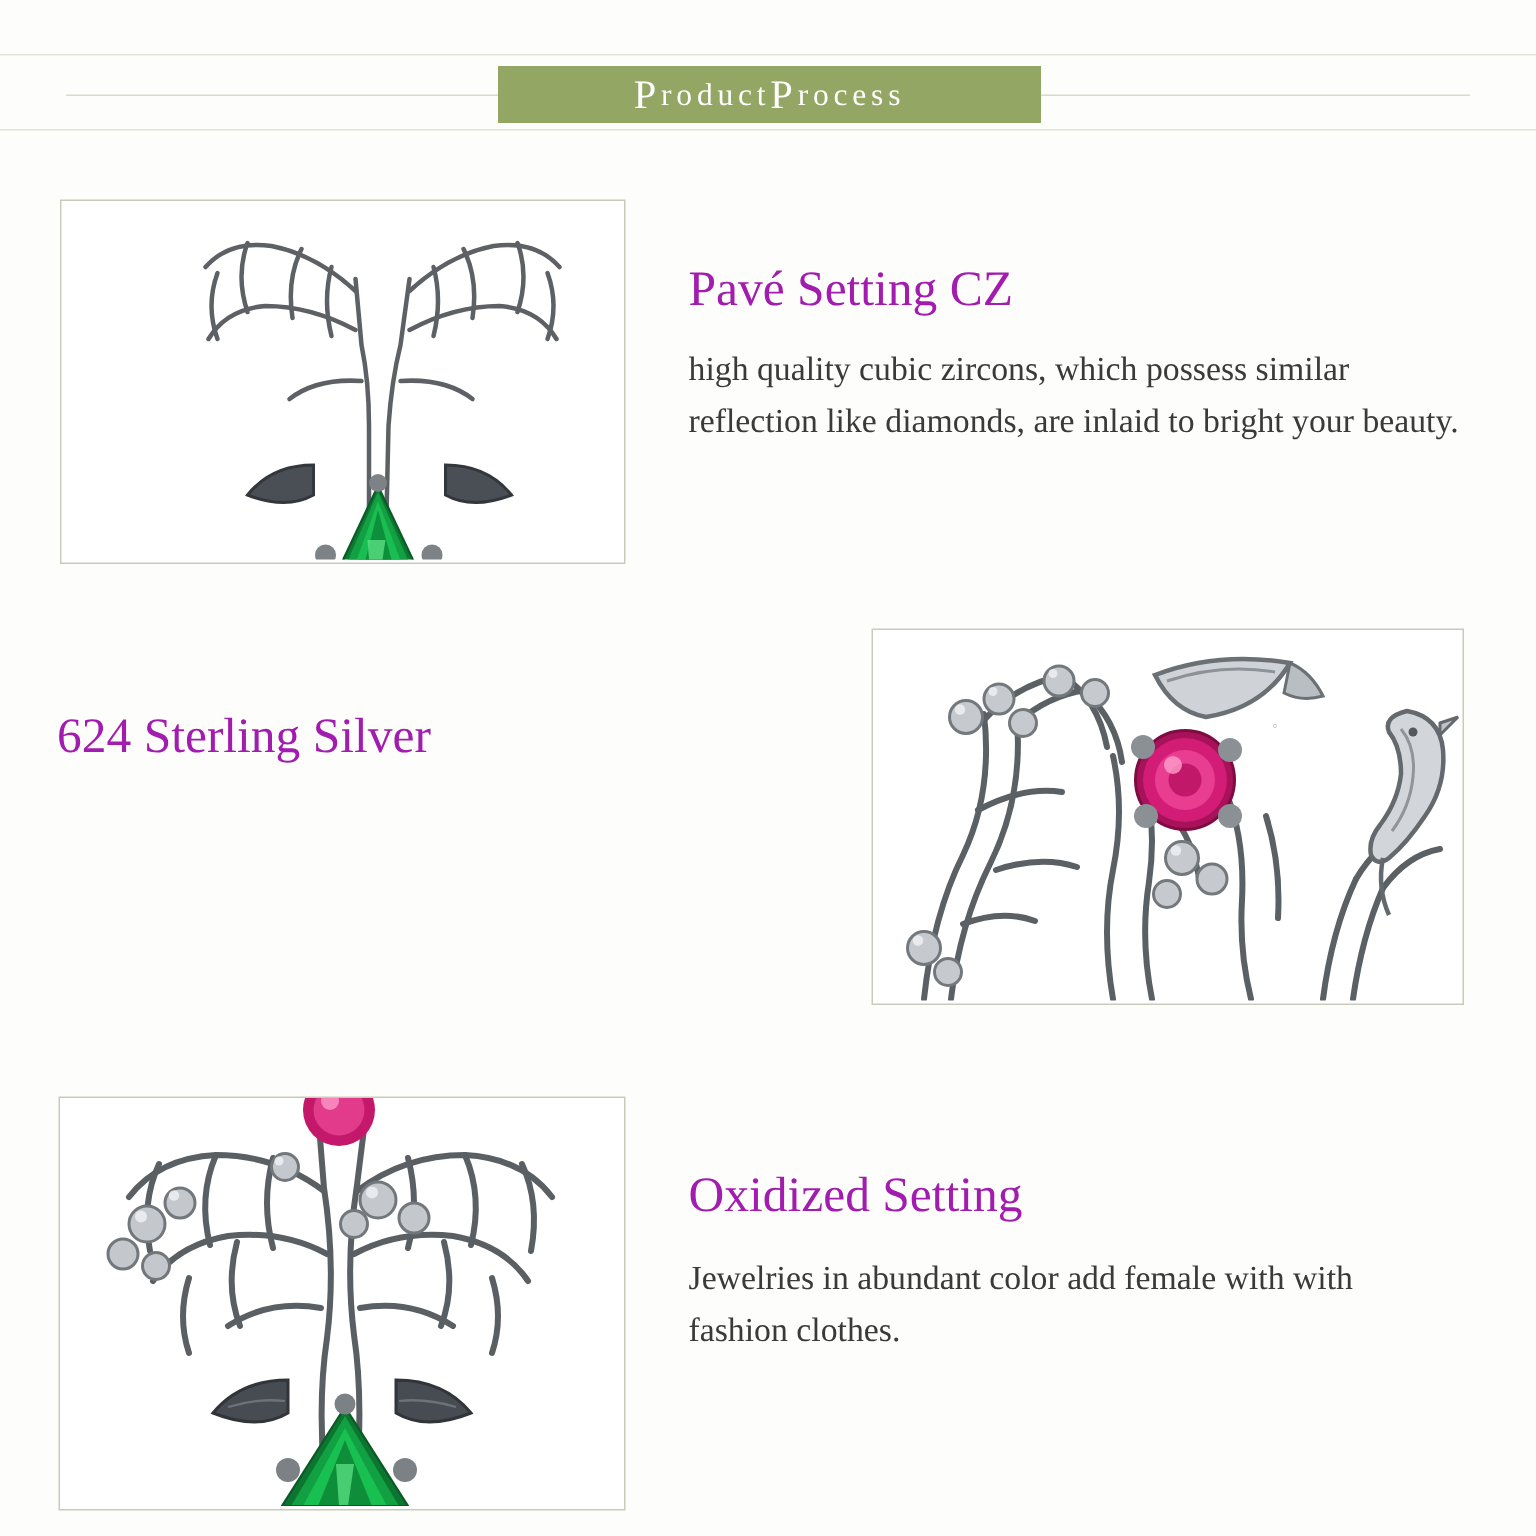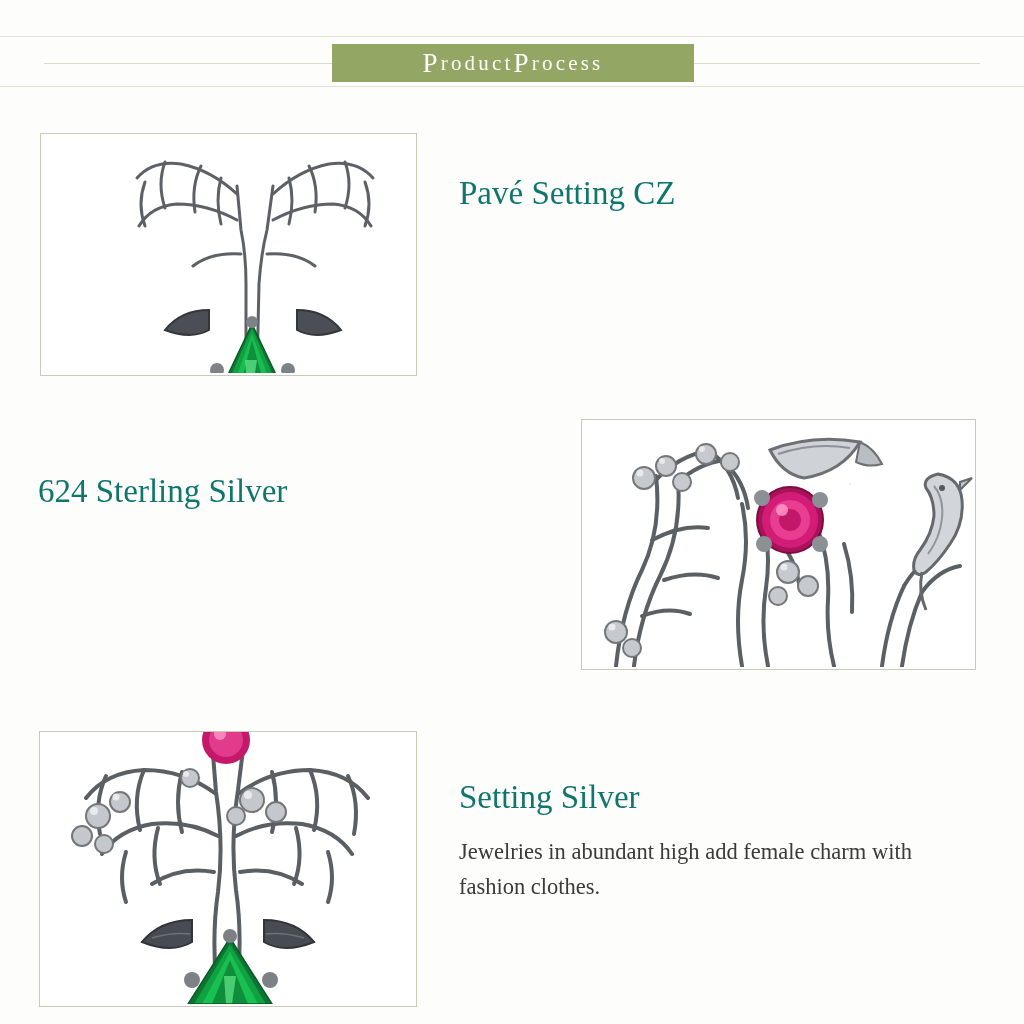--- a/index.html
+++ b/index.html
@@ -76,21 +76,21 @@
     border: 1px solid #c9cbb8;
     background: #ffffff;
     overflow: hidden;
   }
 
   
   .block-title {
     position: absolute;
     font-family: "Liberation Serif", serif;
     font-size: 33px;
-    color: #0f766e;
+    color: #a21caf;
     white-space: nowrap;
   }
   .block-body {
     position: absolute;
     font-family: "Liberation Serif", serif;
     font-size: 22.5px;
     line-height: 35px;
     color: #3a3a3a;
   }
 
@@ -157,20 +157,21 @@
       <g fill="#7d8287">
         <circle cx="176" cy="236" r="7"></circle>
         <circle cx="247" cy="236" r="7"></circle>
         <circle cx="211" cy="296" r="7"></circle>
         <circle cx="211" cy="188" r="6"></circle>
       </g>
     </svg>
   </div>
 
   <div class="block-title" style="left:459px; top:175px;">Pavé Setting CZ</div>
+  <div class="block-body" style="left:459px; top:228px; width:516px;">high quality cubic zircons, which possess similar reflection like diamonds, are inlaid to bright your beauty.</div>
 
   <div class="block-title" style="left:38px; top:473px;">624 Sterling Silver</div>
 
   <div class="photo" style="left:581px; top:419px; width:393px; height:249px;">
     <svg width="391" height="247" viewBox="0 0 391 247">
       <rect x="0" y="0" width="391" height="247" fill="#ffffff"></rect>
       <g fill="none" stroke="#5b6065" stroke-width="4" stroke-linecap="round" stroke-linejoin="round">
 
         <path d="M34 246 Q40 190 60 150 Q80 108 74 56"></path>
         <path d="M52 246 Q58 196 78 156 Q100 112 96 60"></path>
@@ -312,16 +313,16 @@
         <path d="M190 206 L232 272 L148 272 Z" fill="none" stroke="#0a5a25" stroke-width="1.5"></path>
       </g>
       <g fill="#7c8186">
         <circle cx="152" cy="248" r="8"></circle>
         <circle cx="230" cy="248" r="8"></circle>
         <circle cx="190" cy="204" r="7"></circle>
       </g>
     </svg>
   </div>
 
-  <div class="block-title" style="left:459px; top:779px;">Setting Silver</div>
-  <div class="block-body" style="left:459px; top:834px; width:500px;">Jewelries in abundant high add female charm with fashion clothes.</div>
+  <div class="block-title" style="left:459px; top:779px;">Oxidized Setting</div>
+  <div class="block-body" style="left:459px; top:834px; width:500px;">Jewelries in abundant color add female with with fashion clothes.</div>
 
 </div>
 
 </body></html>

